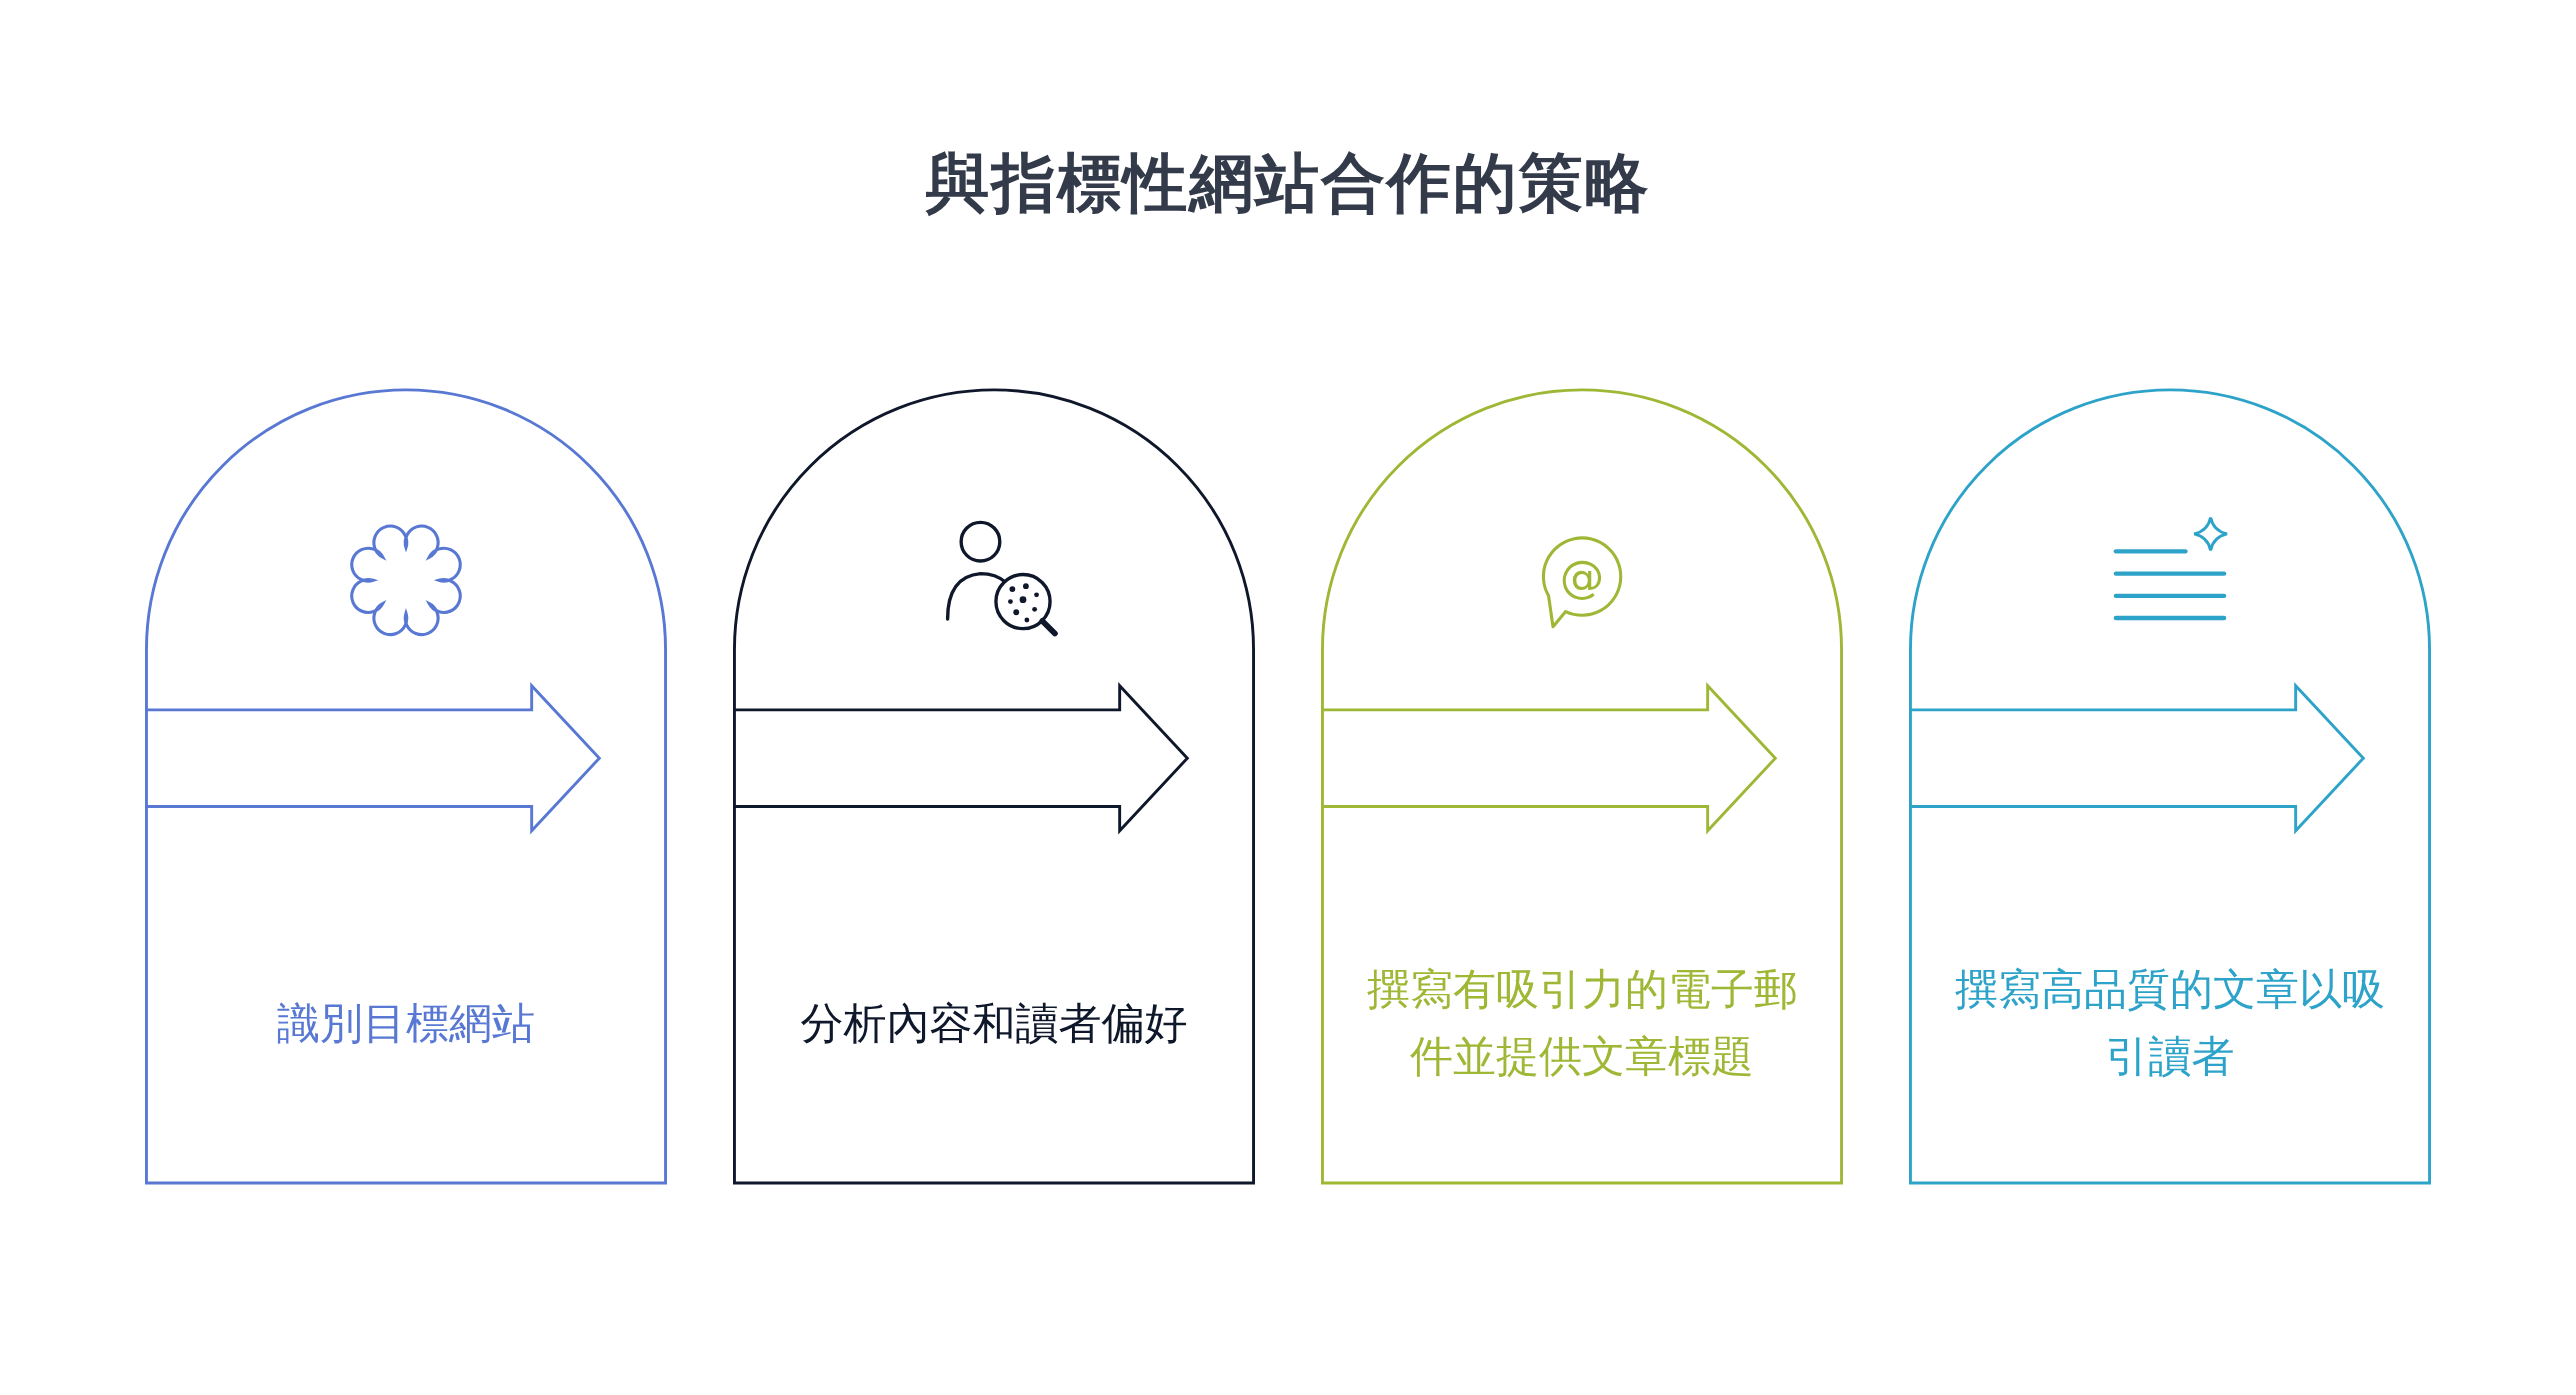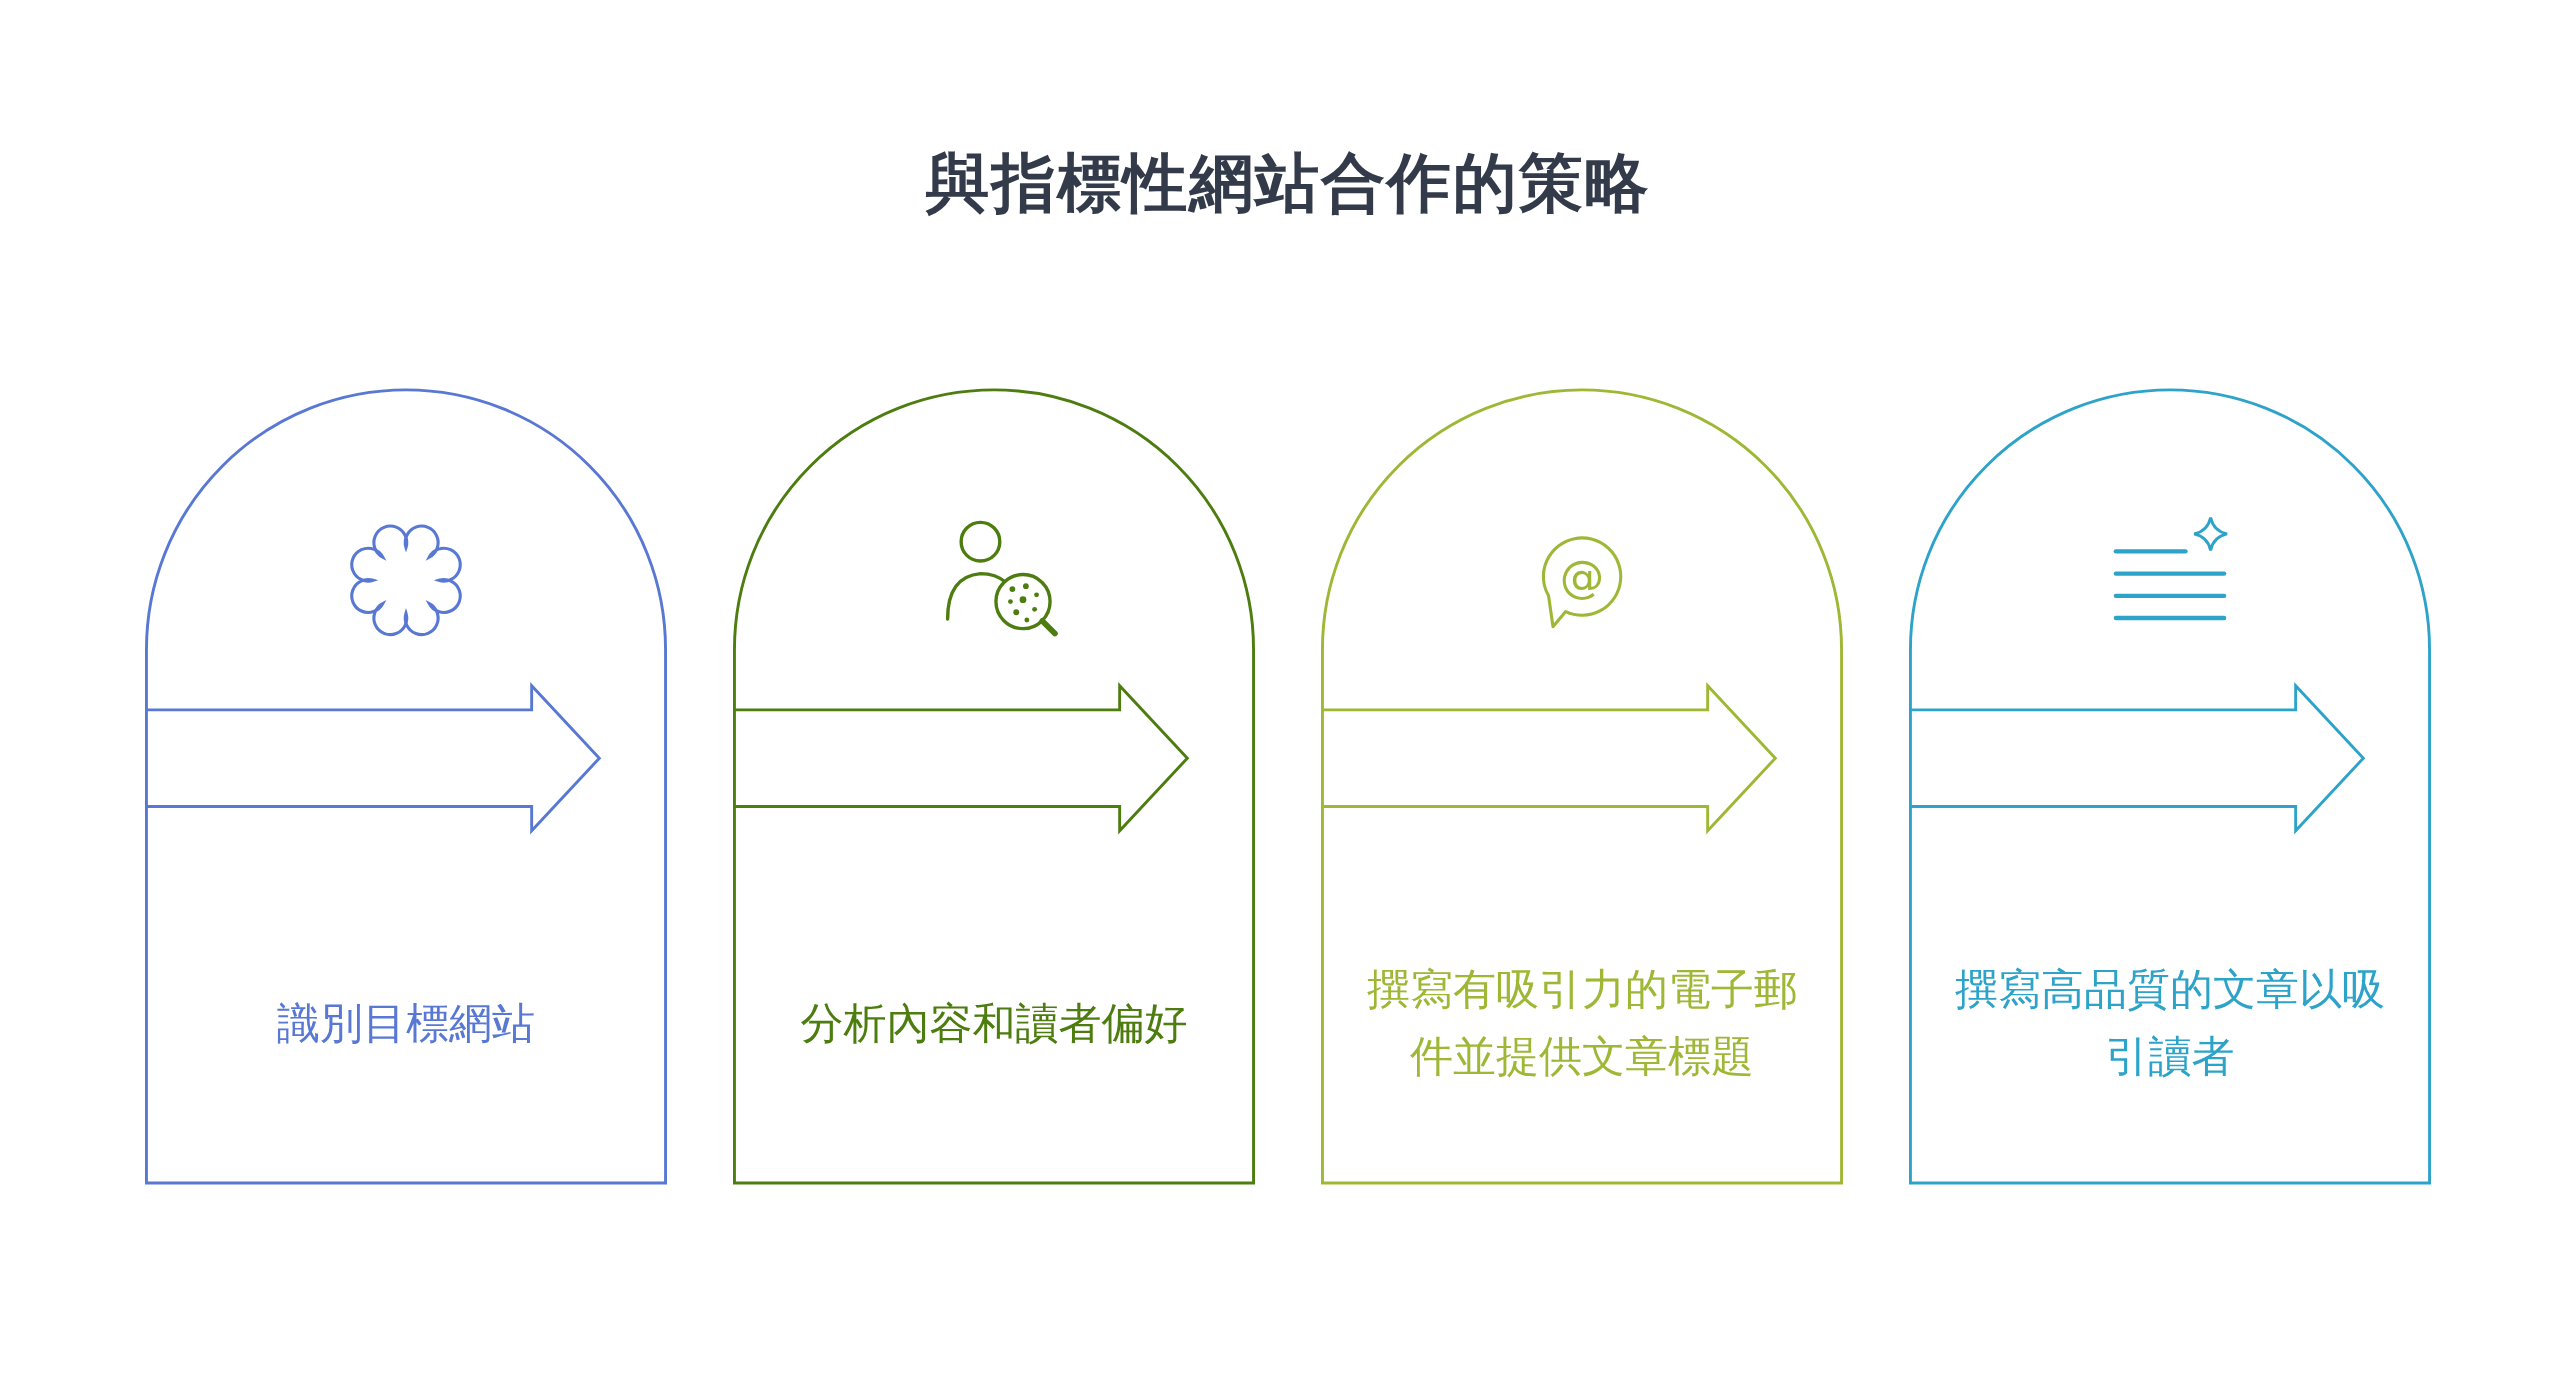--- a/index.html
+++ b/index.html
@@ -71,21 +71,21 @@
       <svg class="shape" viewBox="0 0 540 825">
         <path d="M1.5,823.5 L1.5,271.5 A268.5,268.5 0 0 1 538.5,271.5 L538.5,823.5 Z" fill="none" stroke="currentColor" stroke-width="3"></path>
         <path d="M1.5,334 L400,334 L400,309 L470,384 L400,459 L400,434 L1.5,434 Z" fill="#ffffff" stroke="currentColor" stroke-width="3" stroke-linejoin="miter"></path>
         <g fill="none" stroke="currentColor" stroke-width="3.2">
           <path d="M270,166 A17,17 0 1 1 294.04,175.96 A17,17 0 1 1 304,200 A17,17 0 1 1 294.04,224.04 A17,17 0 1 1 270,234 A17,17 0 1 1 245.96,224.04 A17,17 0 1 1 236,200 A17,17 0 1 1 245.96,175.96 A17,17 0 1 1 270,166 Z"></path>
         </g>
       </svg>
       <div class="step-label">識別目標網站</div>
     </div>
 
-    <div class="step-card" style="color: #4d7c0f;">
+    <div class="step-card" style="color: #0f172a;">
       <svg class="shape" viewBox="0 0 540 825">
         <path d="M1.5,823.5 L1.5,271.5 A268.5,268.5 0 0 1 538.5,271.5 L538.5,823.5 Z" fill="none" stroke="currentColor" stroke-width="3"></path>
         <path d="M1.5,334 L400,334 L400,309 L470,384 L400,459 L400,434 L1.5,434 Z" fill="#ffffff" stroke="currentColor" stroke-width="3" stroke-linejoin="miter"></path>
         <g stroke="currentColor" fill="none" stroke-width="3.5" stroke-linecap="round">
           <circle cx="256" cy="160" r="20"></circle>
           <path d="M222,240 Q222,196 256,193 Q272,193 282,202"></path>
           <circle cx="300" cy="222" r="28" fill="#ffffff"></circle>
           <g fill="currentColor" stroke="none">
             <circle cx="289" cy="209" r="3"></circle>
             <circle cx="303" cy="206" r="3"></circle>

